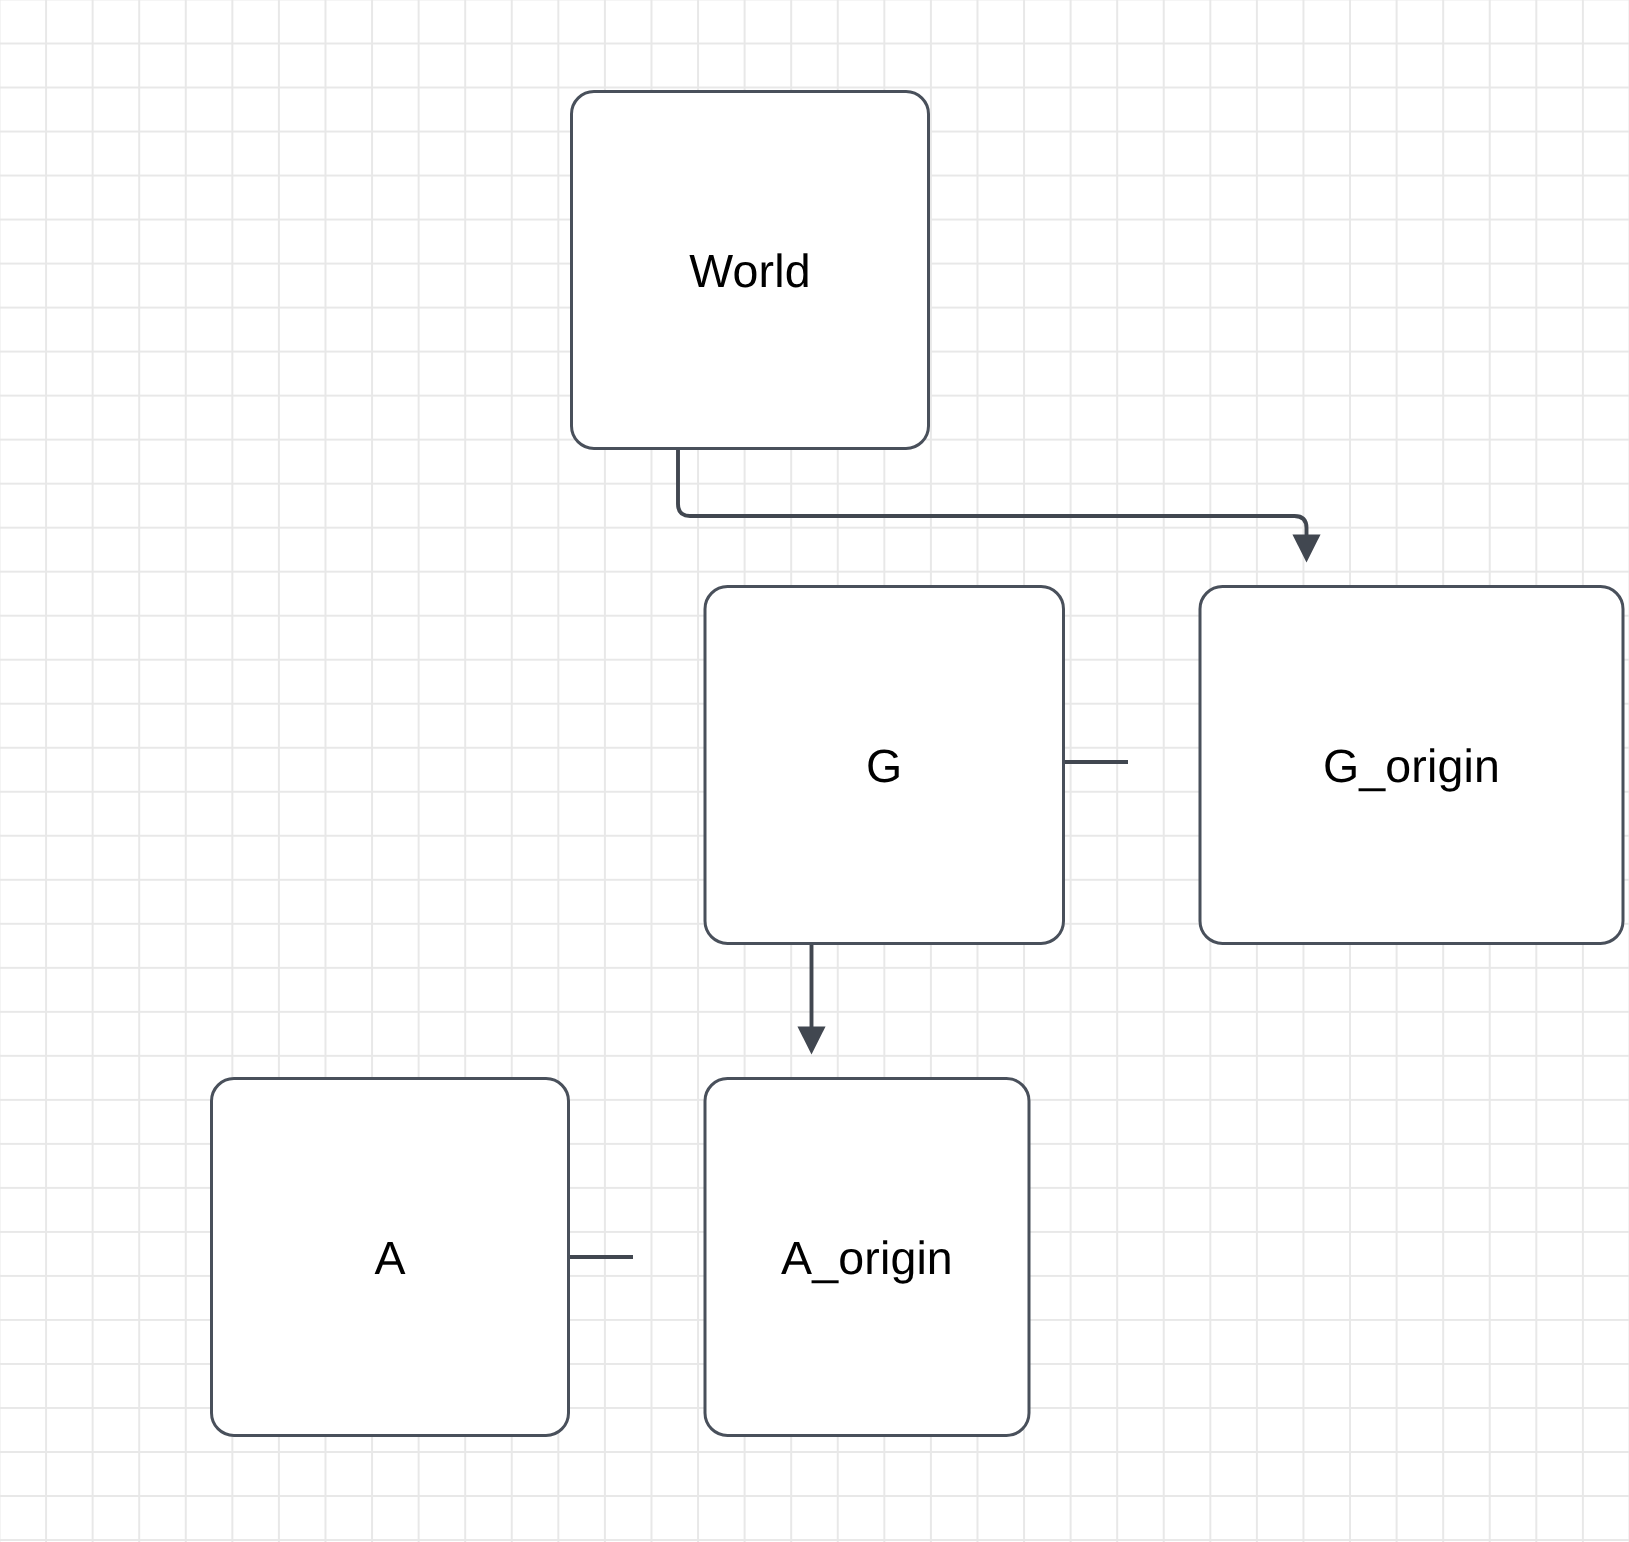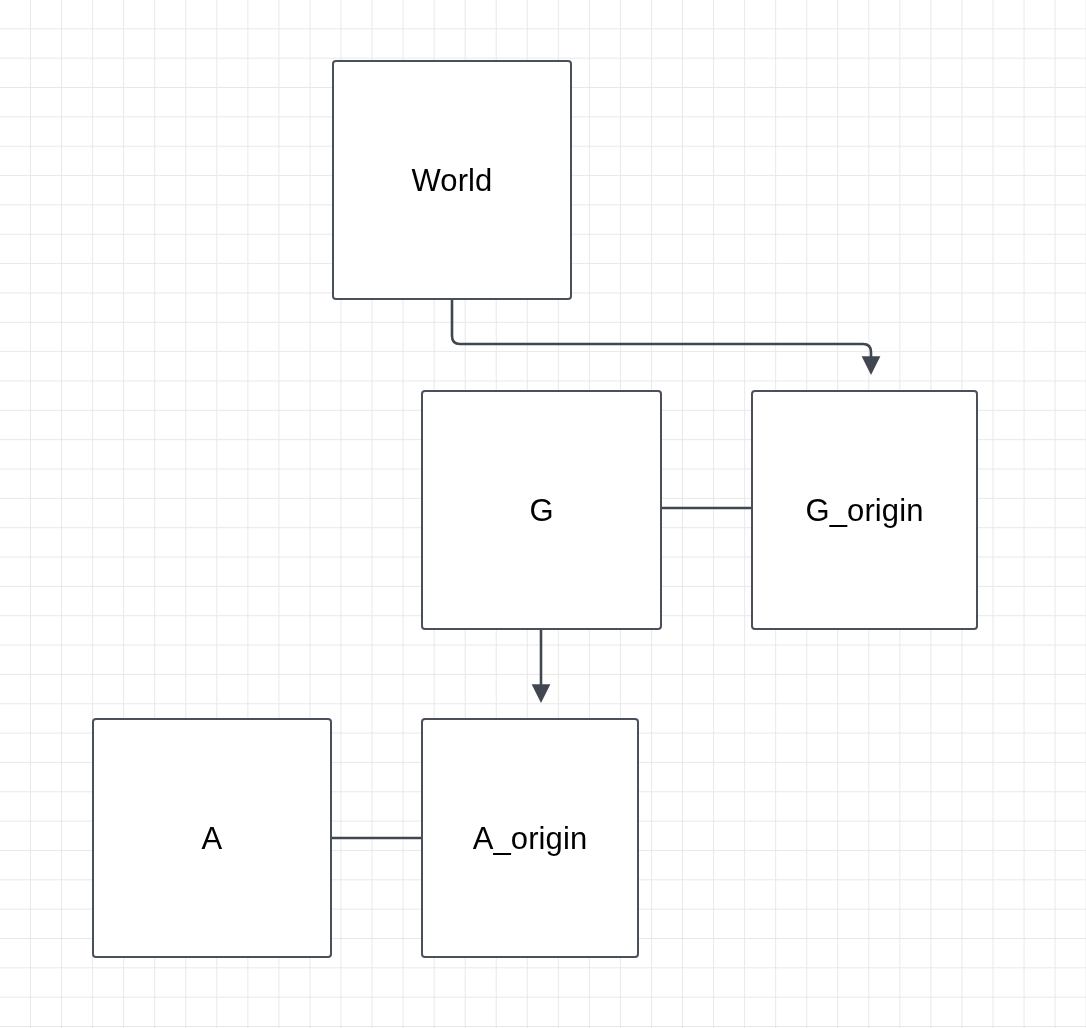--- a/index.html
+++ b/index.html
@@ -35,41 +35,42 @@
     z-index: 1;
     pointer-events: none;
   }
 
   .node {
     position: absolute;
     z-index: 2;
     box-sizing: border-box;
     background: #ffffff;
     border: 2.4px solid #49505b;
-    border-radius: 4px;
+    border-radius: 16px;
     display: flex;
     align-items: center;
     justify-content: center;
+    margin-left: 48px;
   }
 
   .node-label {
     color: #000000;
     font-family: "Liberation Sans", sans-serif;
     font-size: 31px;
     font-weight: 400;
     line-height: 1;
     letter-spacing: 0.1px;
     white-space: nowrap;
     user-select: none;
   }
 
   
   #node-world    { left: 332px; top: 60px;  width: 240px; height: 240px; }
   #node-g        { left: 421px; top: 390px; width: 241px; height: 240px; }
-  #node-g-origin { left: 751px; top: 390px; width: 227px; height: 240px; }
+  #node-g-origin { left: 751px; top: 390px; width: 284px; height: 240px; }
   #node-a        { left: 92px;  top: 718px; width: 240px; height: 240px; }
   #node-a-origin { left: 421px; top: 718px; width: 218px; height: 240px; }
 </style>
 </head>
 <body>
 
 <div id="canvas">
 
   <svg id="edge-layer" viewBox="0 0 1086 1028" width="1086" height="1028" xmlns="http://www.w3.org/2000/svg">
     <defs>

